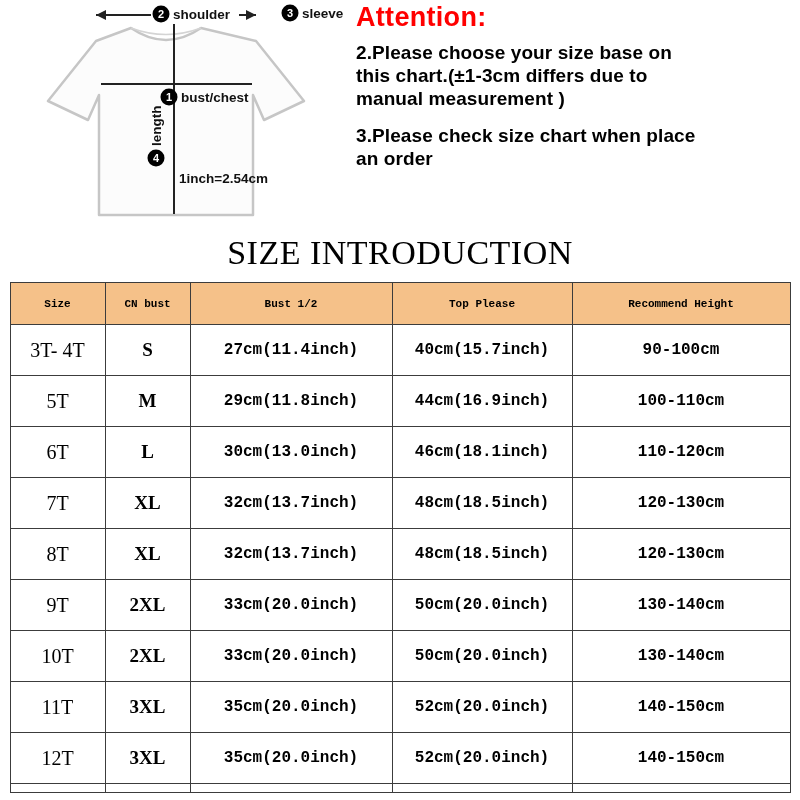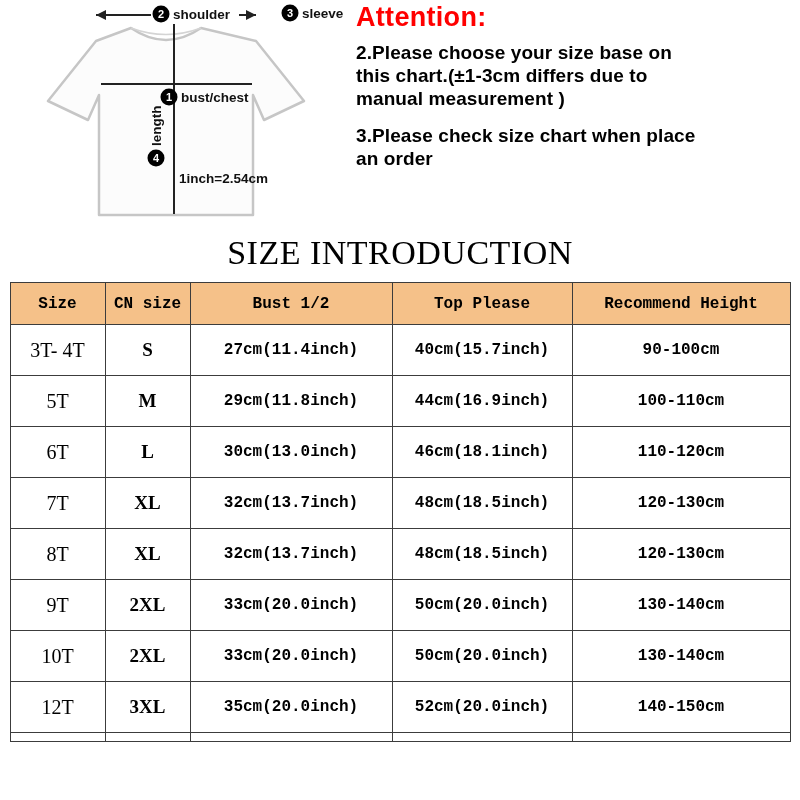--- a/index.html
+++ b/index.html
@@ -14,21 +14,21 @@
   .attn-title { color:var(--accent-red,#ff0000); font-size:27px; font-weight:bold; margin-bottom:8px; letter-spacing:0.3px; }
   .attention p { font-size:19px; font-weight:bold; line-height:1.22; margin-bottom:13px; white-space:pre-line; letter-spacing:0.1px; }
   .red-u { color:var(--accent-red,#ff0000); text-decoration:underline; }
 
   
   .section-title { font-family:"Liberation Serif", serif; font-size:34px; font-weight:normal; text-align:center; letter-spacing:0.5px; margin:4px 0 10px 0; }
 
   
   table.size-table { width:780px; margin:0 auto; border-collapse:collapse; table-layout:fixed; }
   .size-table th, .size-table td { border:1px solid var(--border-col,#3c3c3c); text-align:center; vertical-align:middle; overflow:hidden; }
-  .size-table thead th { background:var(--header-bg,#f5c189); font-family:"Liberation Mono", monospace; font-weight:bold; font-size:16px; height:42px; }
+  .size-table thead th { background:var(--header-bg,#f5c189); font-family:"Liberation Mono", monospace; font-weight:bold; font-size:11px; height:42px; }
   .size-table tbody td { font-family:"Liberation Mono", monospace; font-weight:bold; font-size:16px; height:51px; }
   .size-table td.c-size { font-family:"Liberation Serif", serif; font-size:20px; font-weight:normal; }
   .size-table td.c-cn { font-family:"Liberation Serif", serif; font-size:19px; font-weight:bold; }
   .size-table tr.stub td { height:9px; }
 
   
   .dlabel { font-family:"Liberation Sans", sans-serif; font-size:13.5px; font-weight:bold; fill:#111; }
   .dnum { font-family:"Liberation Sans", sans-serif; font-size:11px; font-weight:bold; fill:#fff; text-anchor:middle; }
 </style>
 </head>
@@ -87,21 +87,21 @@
     <colgroup>
       <col style="width:95px">
         <col style="width:85px">
         <col style="width:202px">
         <col style="width:180px">
         <col style="width:218px">
     </colgroup>
     <thead>
       <tr>
         <th>Size</th>
-        <th>CN size</th>
+        <th>CN bust</th>
         <th>Bust 1/2</th>
         <th>Top Please</th>
         <th>Recommend Height</th>
       </tr>
     </thead>
     <tbody>
       <tr>
         <td class="c-size">3T- 4T</td>
         <td class="c-cn">S</td>
         <td>27cm(11.4inch)</td>
@@ -144,20 +144,27 @@
         <td>130-140cm</td>
       </tr>
       <tr>
         <td class="c-size">10T</td>
         <td class="c-cn">2XL</td>
         <td>33cm(20.0inch)</td>
         <td>50cm(20.0inch)</td>
         <td>130-140cm</td>
       </tr>
       <tr>
+        <td class="c-size">11T</td>
+        <td class="c-cn">3XL</td>
+        <td>35cm(20.0inch)</td>
+        <td>52cm(20.0inch)</td>
+        <td>140-150cm</td>
+      </tr>
+      <tr>
         <td class="c-size">12T</td>
         <td class="c-cn">3XL</td>
         <td>35cm(20.0inch)</td>
         <td>52cm(20.0inch)</td>
         <td>140-150cm</td>
       </tr>
       <tr class="stub">
         <td></td>
         <td></td>
         <td></td>

